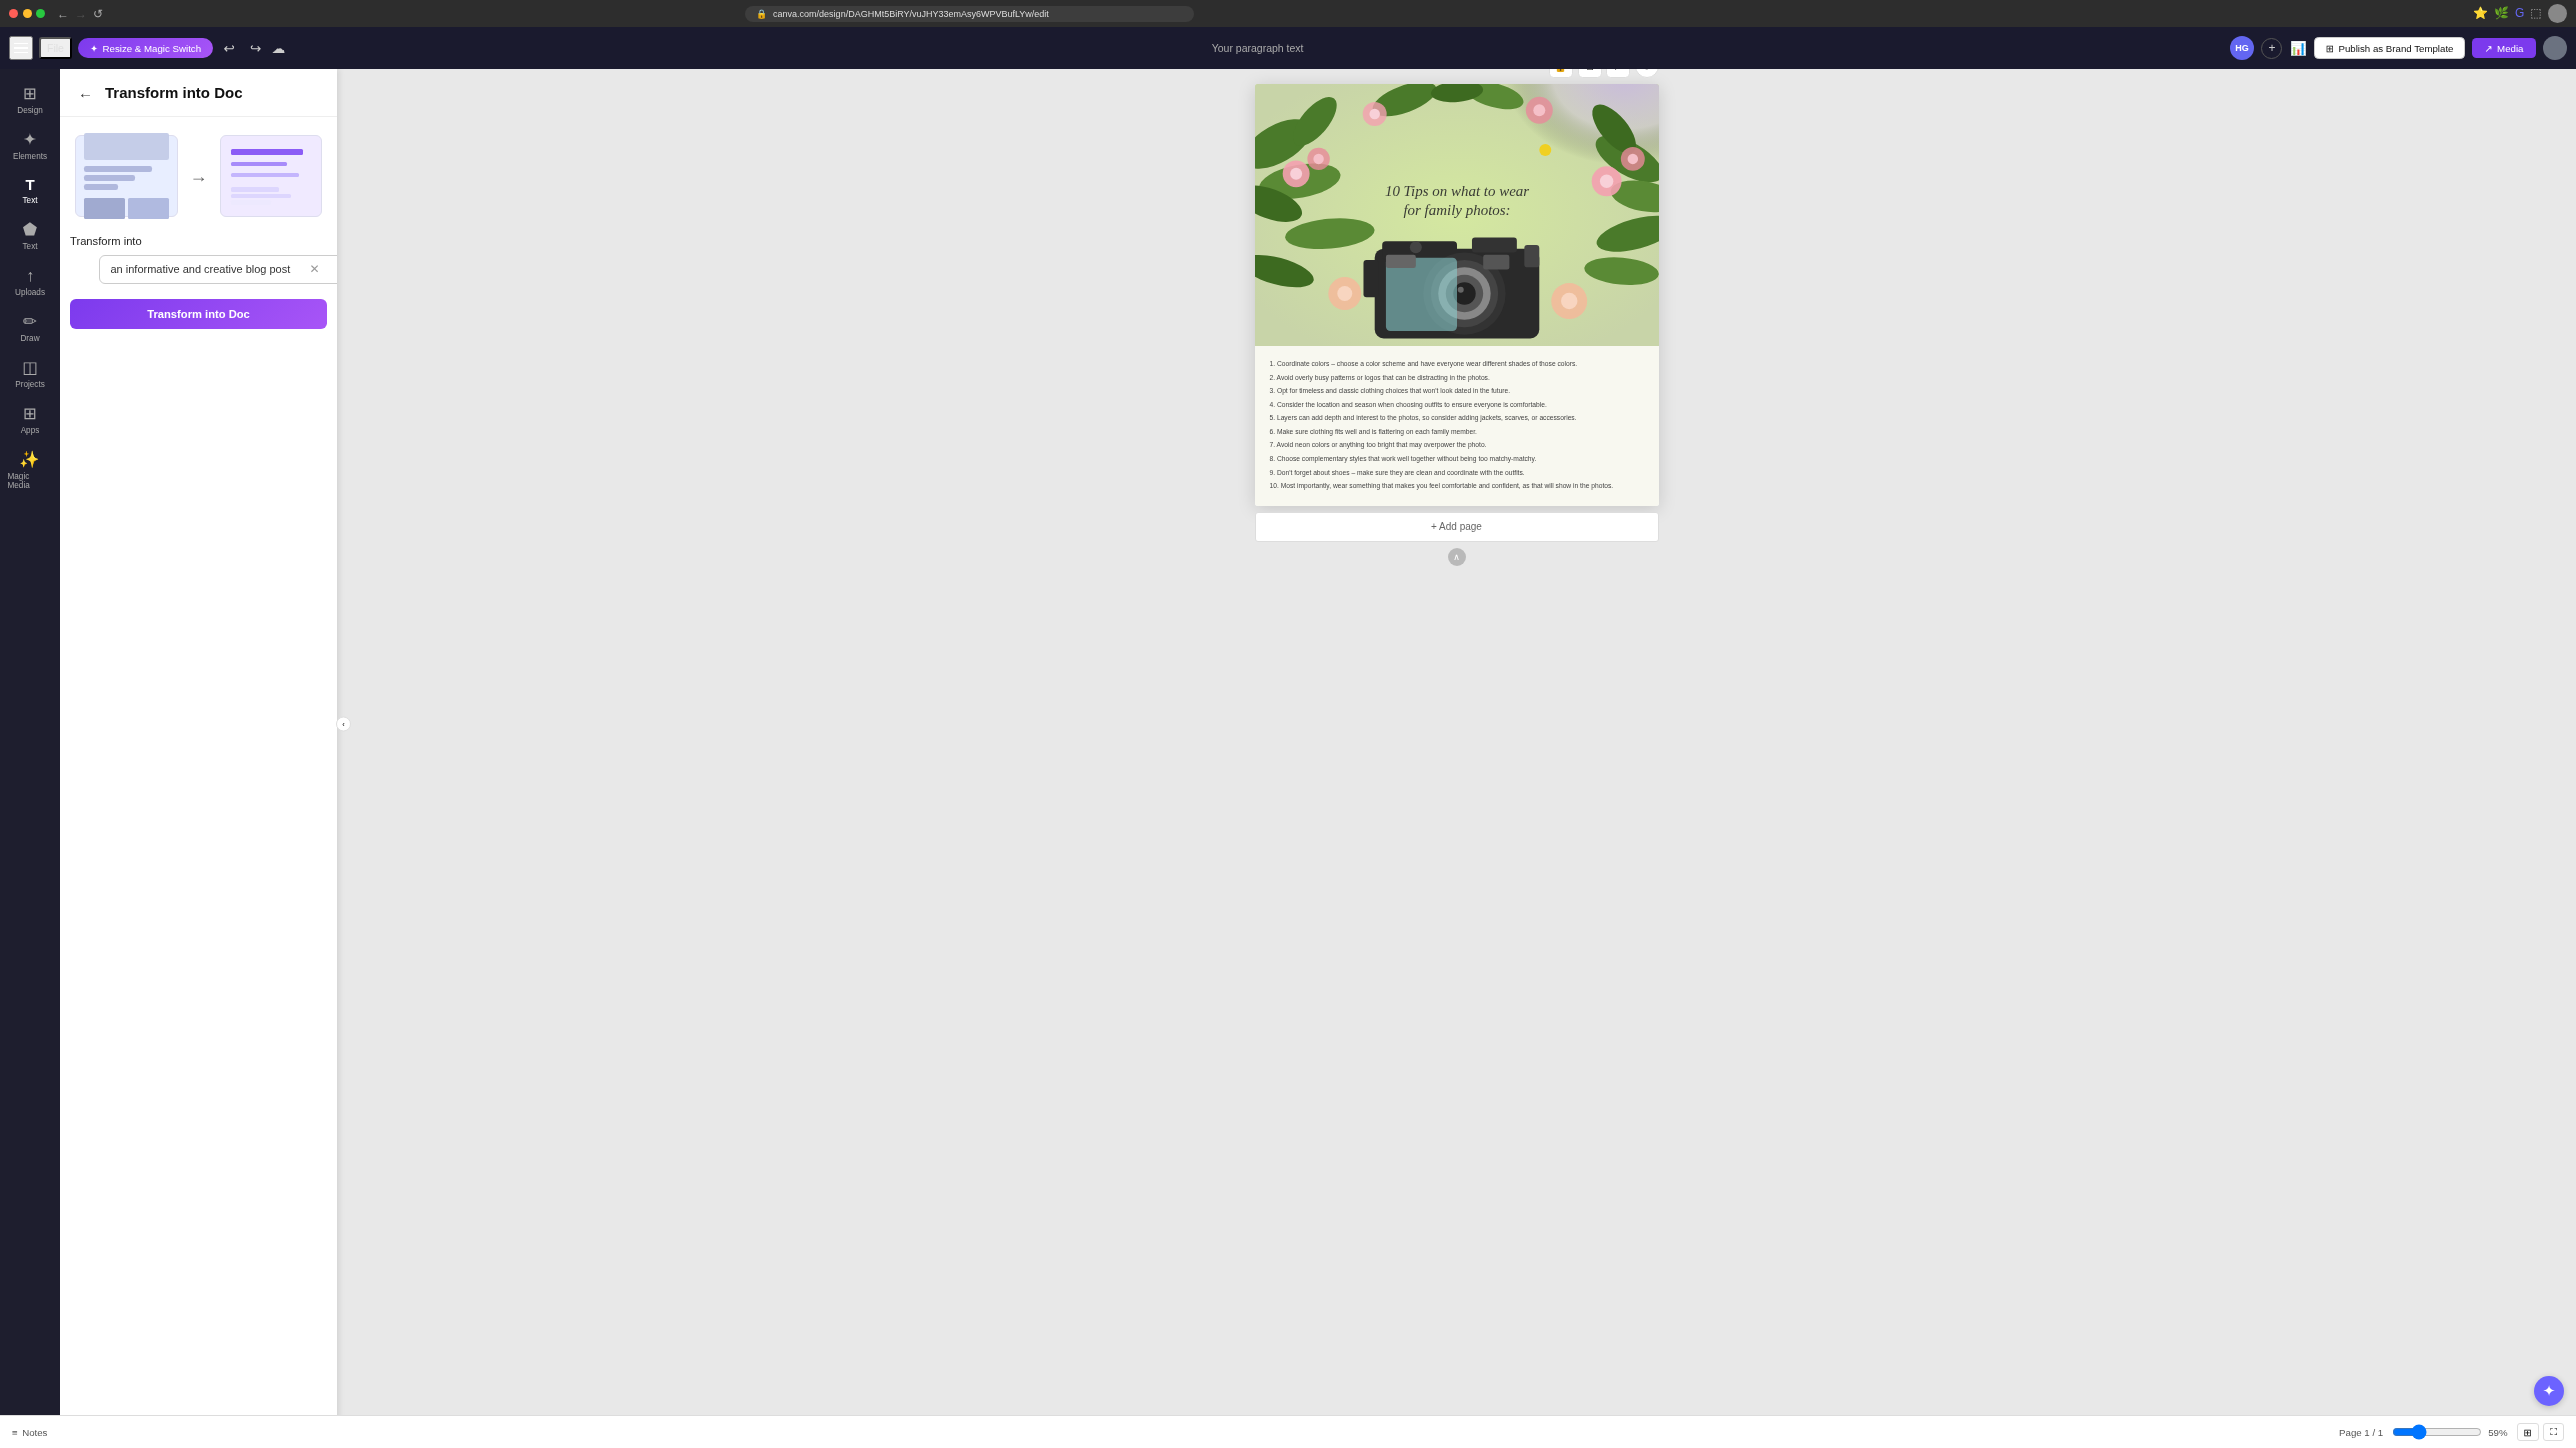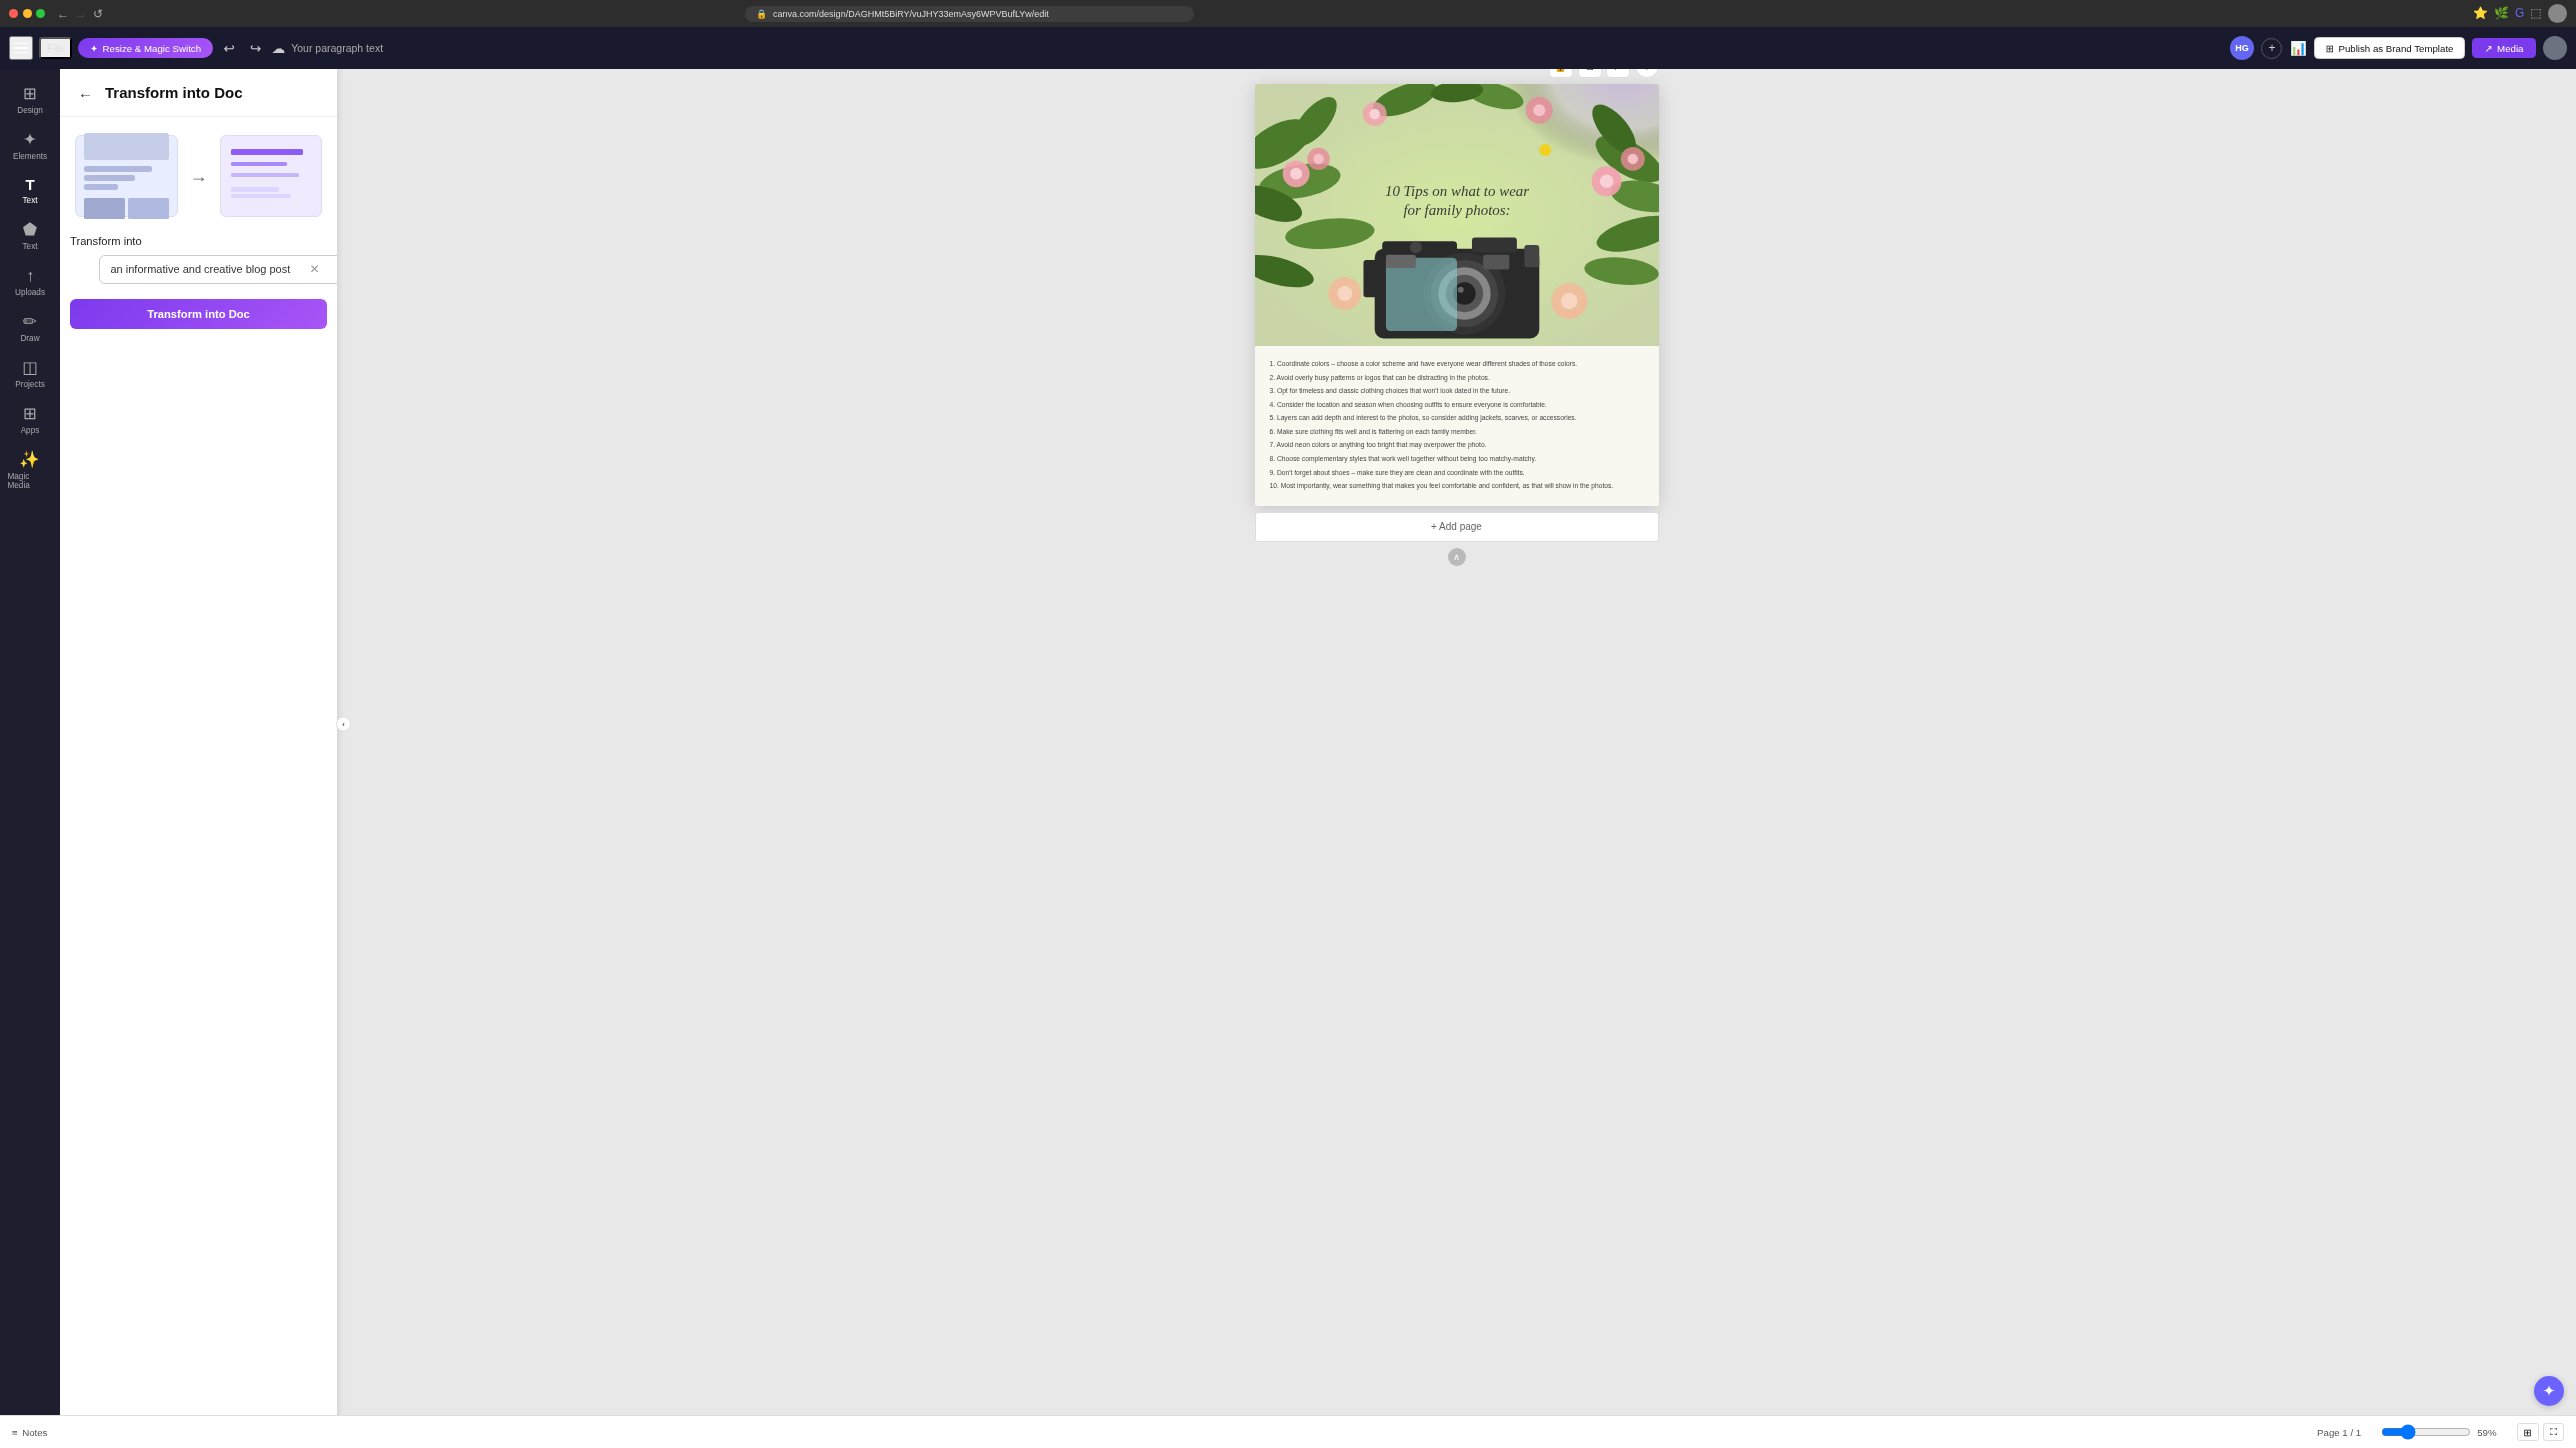--- a/index.html
+++ b/index.html
@@ -16,21 +16,21 @@
     .hamburger-btn span { width: 13.5px; height: 1.5px; background: white; display: block; }
     .file-btn { color: #e0e0e0; font-size: 10.5px; cursor: pointer; padding: 3px 6px; border-radius: 3px; }
     .magic-switch-btn {
       background: linear-gradient(135deg, #7c3aed, #a855f7);
       color: white; border: none; border-radius: 15px;
       padding: 4.5px 12px; font-size: 9.7px; cursor: pointer; display: flex; align-items: center; gap: 4.5px;
     }
     .nav-btn { background: none; border: none; color: #ccc; cursor: pointer; font-size: 13.5px; padding: 3px 4.5px; }
     .cloud-icon { color: #ccc; font-size: 13.5px; }
 
-    .topbar-center { flex: 1; display: flex; justify-content: flex-start; }
+    .topbar-center { flex: 1; display: flex; justify-content: center; }
     .paragraph-text { color: #aaa; font-size: 10.5px; }
 
     .topbar-right { display: flex; align-items: center; gap: 7.5px; }
     .avatar-hg { width: 24px; height: 24px; border-radius: 50%; background: #6366f1; color: white; font-size: 9px; font-weight: bold; display: flex; align-items: center; justify-content: center; }
     .add-btn { width: 21px; height: 21px; border-radius: 50%; border: 0.7px solid #555; color: #ccc; background: none; cursor: pointer; font-size: 12px; display: flex; align-items: center; justify-content: center; }
     .chart-icon { color: #ccc; font-size: 13.5px; cursor: pointer; }
     .publish-btn { background: white; color: #111; border: 0.7px solid #ccc; border-radius: 4.5px; padding: 4.5px 10.5px; font-size: 9.7px; cursor: pointer; display: flex; align-items: center; gap: 4.5px; }
     .share-btn { background: #7c3aed; color: white; border: none; border-radius: 4.5px; padding: 4.5px 12px; font-size: 9.7px; cursor: pointer; display: flex; align-items: center; gap: 4.5px; }
     .user-avatar { width: 24px; height: 24px; border-radius: 50%; background: #888; overflow: hidden; }
 
@@ -487,21 +487,21 @@
   </div>
 </div>
 
 <div class="canva-star" style="bottom:42px;">✦</div>
 
 <div class="bottom-bar">
   <button class="notes-btn">
     <span>≡</span>
     <span>Notes</span>
   </button>
-  <div style="display:flex;align-items:center;gap:20px;">
+  <div style="display:flex;align-items:center;gap:9px;">
     <span class="page-info">Page 1 / 1</span>
     <div class="zoom-controls">
       <input type="range" min="10" max="200" value="59" class="zoom-slider" style="">
       <span class="zoom-pct">59%</span>
     </div>
     <div class="view-btns">
       <button class="view-btn">⊞</button>
       <button class="view-btn">⛶</button>
     </div>
   </div>

